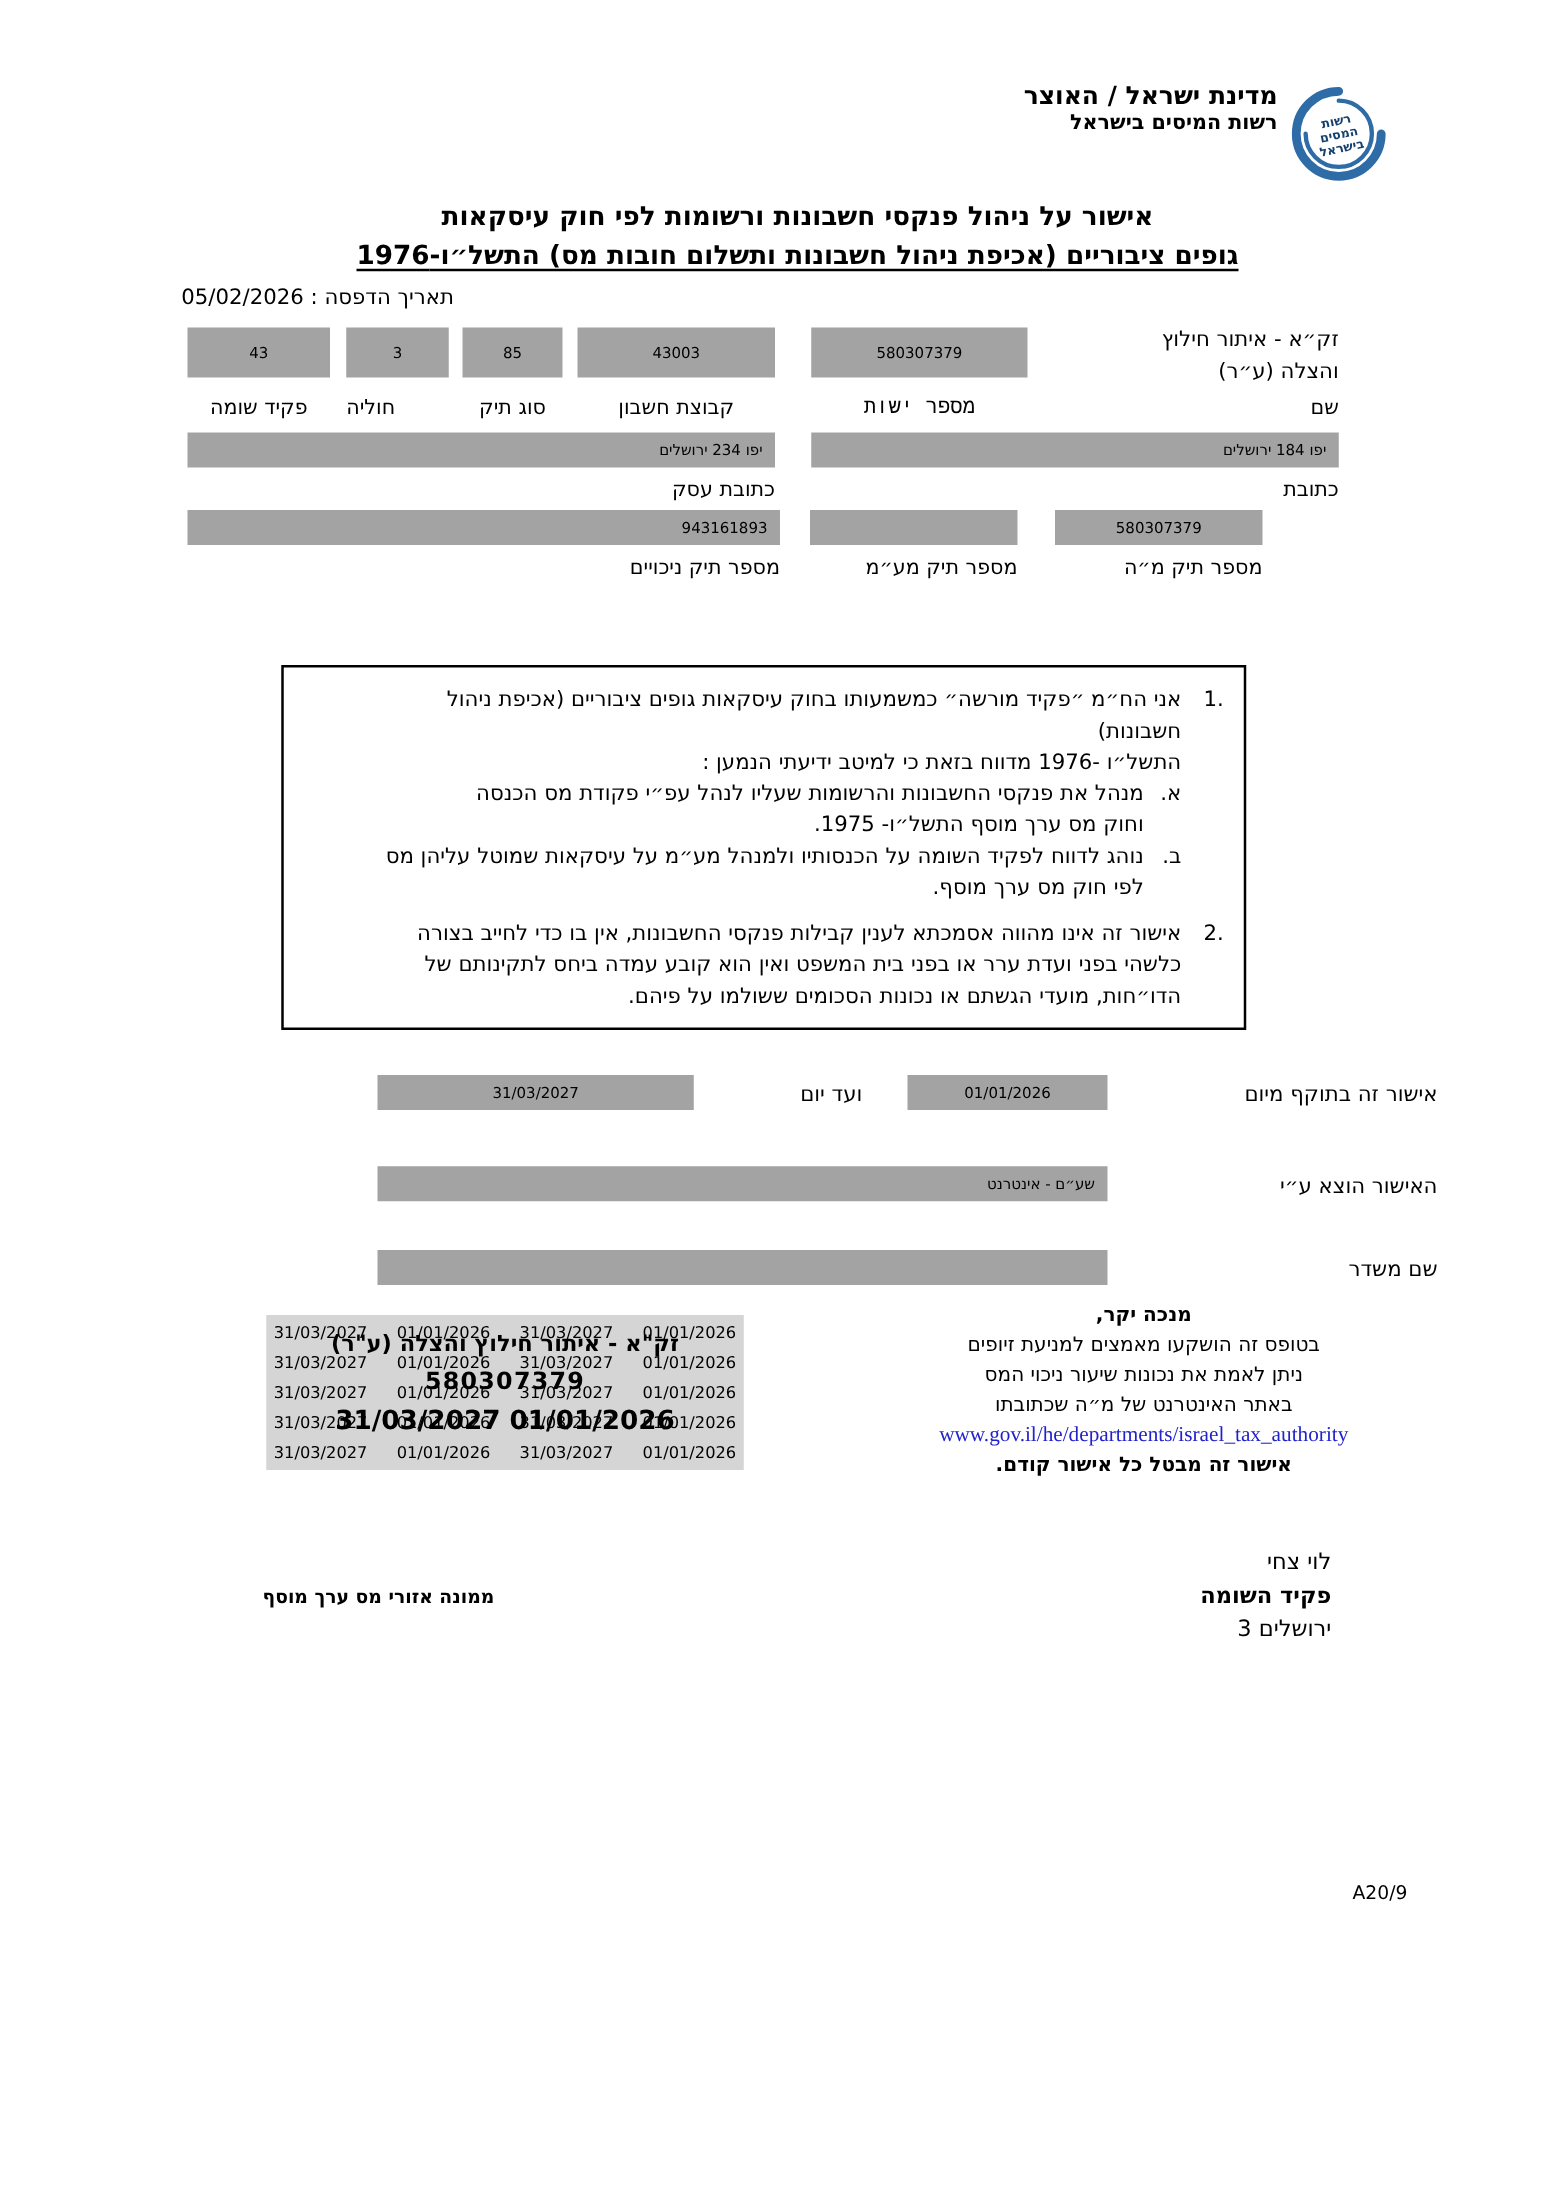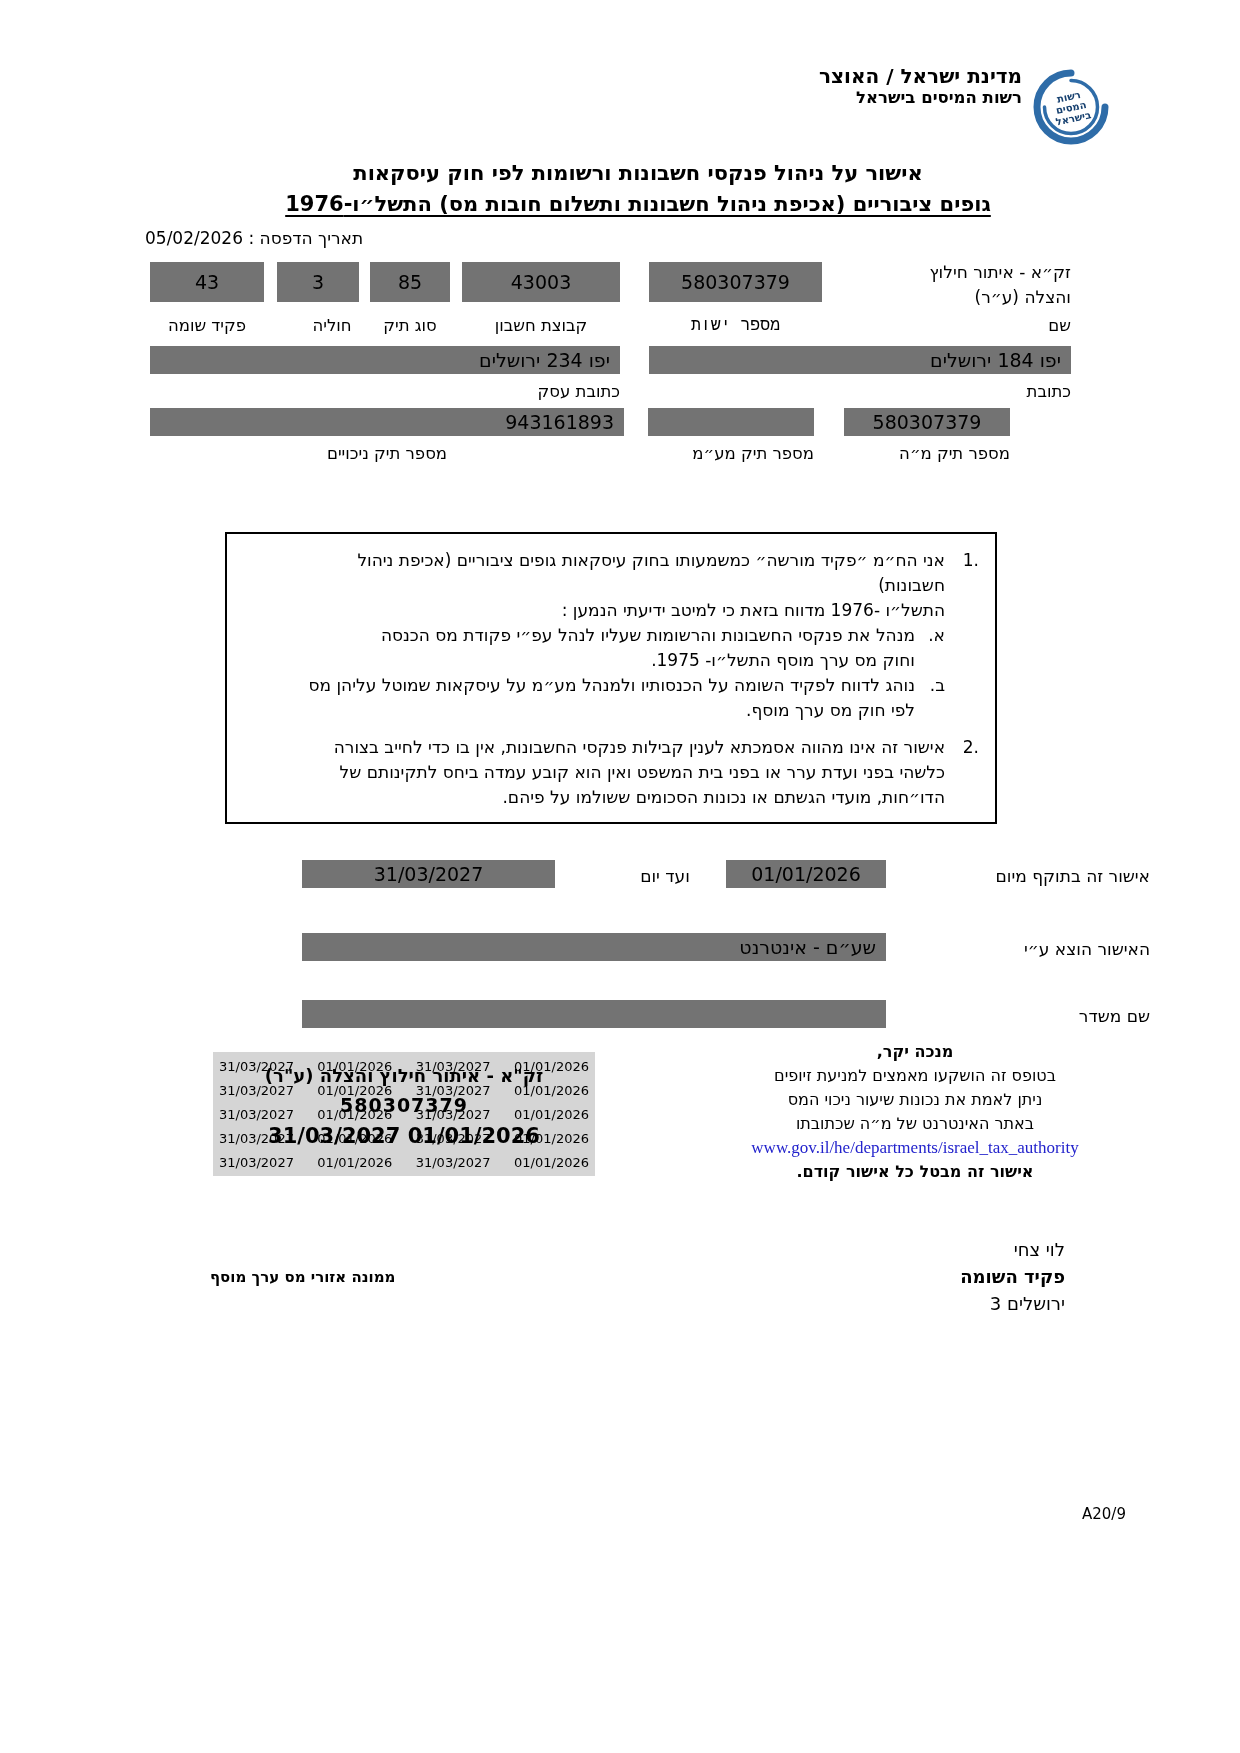--- a/index.html
+++ b/index.html
@@ -1,20 +1,20 @@
 <!DOCTYPE html>
 <html lang="he"><head>
 <meta charset="utf-8">
 <style>
   html,body{margin:0;padding:0;background:#fff;}
   .page{position:relative;width:1240px;height:1753px;background:#fff;overflow:hidden;
         font-family:"DejaVu Sans","Liberation Sans",sans-serif;direction:rtl;color:#000;}
   .abs{position:absolute;}
   
-  .gb{position:absolute;background:#737373;font-size:19px;display:flex;align-items:center;
+  .gb{position:absolute;background:#a3a3a3;font-size:12px;display:flex;align-items:center;
       justify-content:center;box-sizing:border-box;}
   .gb.rt{justify-content:flex-start;padding-right:10px;}
   .flabel{position:absolute;font-size:16.5px;white-space:nowrap;}
   
   .hdr{position:absolute;right:218px;top:64px;text-align:right;}
   .hdr .l1{font-size:20px;font-weight:bold;}
   .hdr .l2{font-size:16.5px;font-weight:bold;}
   
   .title{position:absolute;left:0;right:0;top:158px;text-align:center;font-weight:bold;font-size:21px;line-height:31px;padding-left:36px;}
   .title .u{text-decoration:underline;text-decoration-thickness:2px;text-underline-offset:4px;}
@@ -79,34 +79,34 @@
   <div class="gb" style="left:649px;top:262px;width:173px;height:40px;">580307379</div>
   <div class="gb" style="left:462px;top:262px;width:158px;height:40px;">43003</div>
   <div class="gb" style="left:370px;top:262px;width:80px;height:40px;">85</div>
   <div class="gb" style="left:277px;top:262px;width:82px;height:40px;">3</div>
   <div class="gb" style="left:150px;top:262px;width:114px;height:40px;">43</div>
 
   <div class="flabel" style="right:169px;top:316px;">שם</div>
   <div class="flabel" style="left:649px;top:316px;width:173px;text-align:center;font-family:Liberation Mono, monospace;">מספר ישות</div>
   <div class="flabel" style="left:462px;top:316px;width:158px;text-align:center;">קבוצת חשבון</div>
   <div class="flabel" style="left:370px;top:316px;width:80px;text-align:center;">סוג תיק</div>
-  <div class="flabel" style="left:291px;top:316px;width:82px;text-align:center;">חוליה</div>
+  <div class="flabel" style="left:277px;top:316px;width:82px;text-align:left;">חוליה</div>
   <div class="flabel" style="left:150px;top:316px;width:114px;text-align:center;">פקיד שומה</div>
 
   <div class="gb rt" style="left:649px;top:346px;width:422px;height:28px;">יפו 184 ירושלים</div>
   <div class="gb rt" style="left:150px;top:346px;width:470px;height:28px;">יפו 234 ירושלים</div>
   <div class="flabel" style="left:649px;top:382px;width:422px;text-align:right;">כתובת</div>
   <div class="flabel" style="left:150px;top:382px;width:470px;text-align:right;">כתובת עסק</div>
 
   <div class="gb" style="left:844px;top:408px;width:166px;height:28px;">580307379</div>
   <div class="gb" style="left:648px;top:408px;width:166px;height:28px;"></div>
   <div class="gb rt" style="left:150px;top:408px;width:474px;height:28px;">943161893</div>
   <div class="flabel" style="left:844px;top:444px;width:166px;text-align:right;">מספר תיק מ״ה</div>
   <div class="flabel" style="left:648px;top:444px;width:166px;text-align:right;">מספר תיק מע״מ</div>
-  <div class="flabel" style="left:150px;top:444px;width:474px;text-align:center;">מספר תיק ניכויים</div>
+  <div class="flabel" style="left:150px;top:444px;width:474px;text-align:right;">מספר תיק ניכויים</div>
 
   <div class="declbox">
     <div class="decl-item">
       <span class="decl-marker"><span class="ltr">1.</span></span>
       <div class="decl-body">
         <div>אני הח״מ ״פקיד מורשה״ כמשמעותו בחוק עיסקאות גופים ציבוריים (אכיפת ניהול</div>
         <div>חשבונות)</div>
         <div>התשל״ו -1976 מדווח בזאת כי למיטב ידיעתי הנמען :</div>
         <div class="decl-item sub">
           <span class="decl-marker">א.</span>

